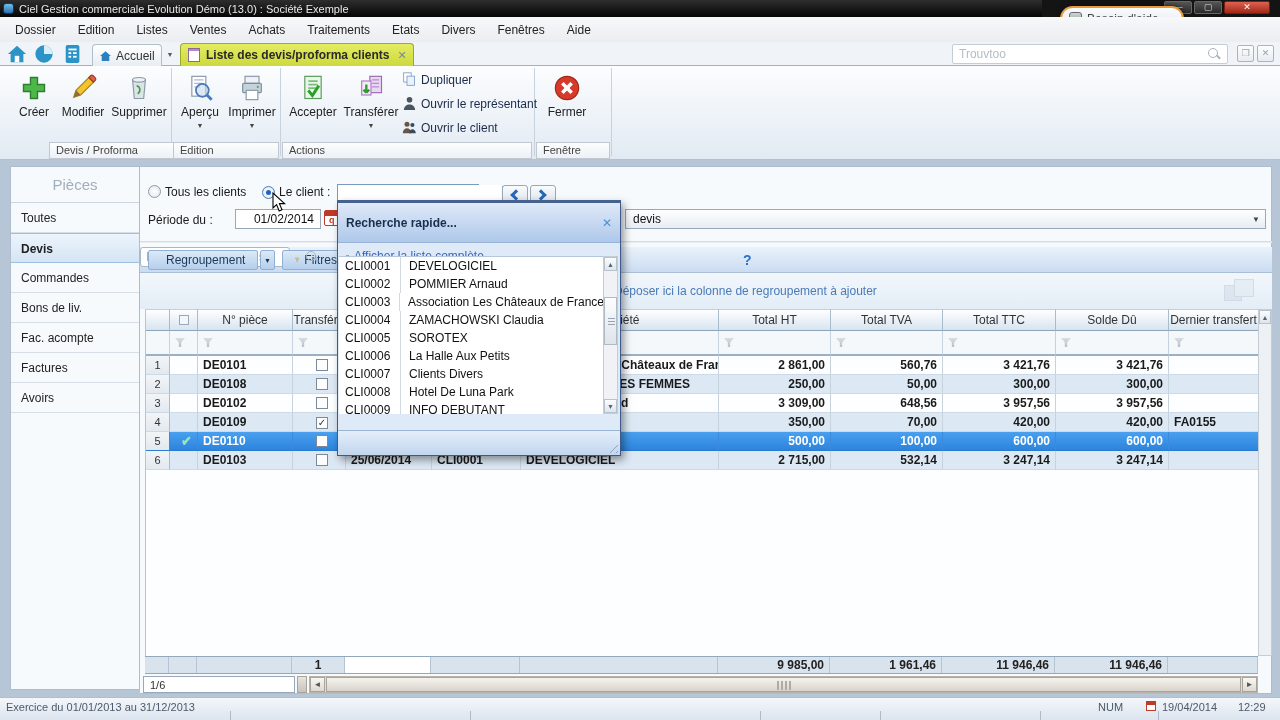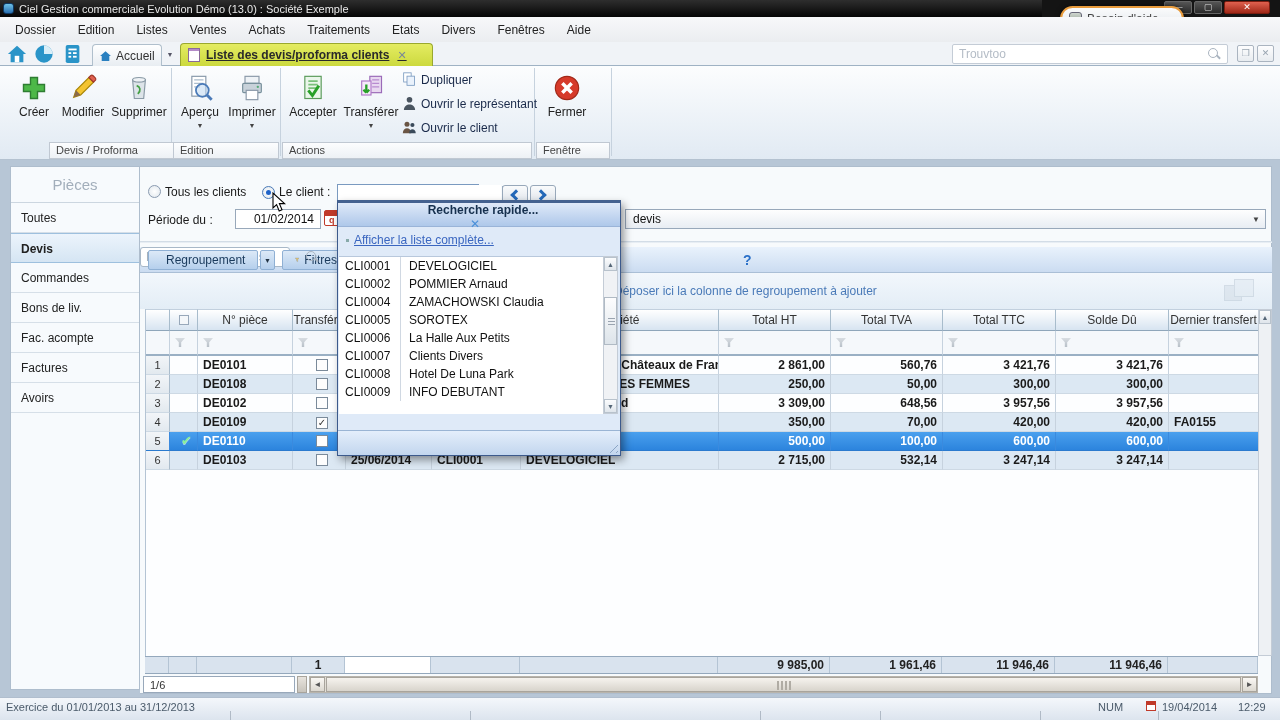--- a/index.html
+++ b/index.html
@@ -23,21 +23,21 @@
   
   .menubar { left:0; top:17px; width:1280px; height:25px; background:linear-gradient(#f7f8fa,#ebedf0); display:flex; align-items:center; padding-left:4px; }
   .menu-item { font-size:12px; color:#222; padding:3px 11px; }
 
   
   .tabrow { left:0; top:42px; width:1280px; height:24px; background:#f0f3f7; border-bottom:1px solid #9fb2c4; }
   .navic { top:44px; width:22px; height:20px; } .navic svg{ width:100%; height:100%; }
   .tab-home { left:92px; top:44px; width:70px; height:22px; background:linear-gradient(#fff,#e8edf2); border:1px solid #b0bfcc; border-bottom:none; border-radius:4px 4px 0 0; display:flex; align-items:center; font-size:12px; color:#333; }
   .tab-home svg{ width:13px; height:12px; margin:0 4px 0 6px; }
   .tab-home-dd { left:163px; top:46px; width:14px; height:18px; font-size:7px; color:#556; text-align:center; line-height:18px; }
-  .tab-active { left:180px; top:43px; width:253px; height:23px; background:linear-gradient(#e4ec62,#ccd93e); border:1px solid #9aa82e; border-bottom:none; border-radius:4px 4px 0 0; display:flex; align-items:center; font-size:12px; font-weight:bold; color:#2a2a2a;text-decoration:underline; }
+  .tab-active { left:180px; top:43px; width:234px; height:23px; background:linear-gradient(#e4ec62,#ccd93e); border:1px solid #9aa82e; border-bottom:none; border-radius:4px 4px 0 0; display:flex; align-items:center; font-size:12px; font-weight:bold; color:#2a2a2a; }
   .tab-doc { width:12px; height:14px; margin:0 6px 0 7px; background:#fff; border:1px solid #8a6a9a; box-shadow:inset 0 2px 0 #b48ac8; }
   .tab-x { margin-left:8px; color:#7a8898; font-size:11px; font-weight:normal; }
   .trouvtoo { left:952px; top:44px; width:276px; height:20px; background:#fff; border:1px solid #c4ccd6; border-radius:2px; display:flex; align-items:center; }
   .trouvtoo input { flex:1; border:none; outline:none; font-size:12px; color:#333; padding:0 6px; font-family:inherit; background:transparent; }
   .trouvtoo input::placeholder { color:#b4bcc6; }
   .lens { width:13px; height:13px; position:relative; margin-right:6px; }
   .lens::before { content:""; position:absolute; left:0; top:0; width:8px; height:8px; border:1.5px solid #aab4c0; border-radius:50%; }
   .lens::after { content:""; position:absolute; left:8px; top:8px; width:5px; height:1.5px; background:#aab4c0; transform:rotate(45deg); }
   .mini-sq { top:45px; width:17px; height:17px; border:1px solid #aab4c0; background:linear-gradient(#fdfdfe,#e8ecf0); border-radius:2px; color:#98a4b0; font-size:9px; text-align:center; line-height:15px; }
   .msq1 { left:1237px; } .msq2 { left:1257px; }
@@ -127,21 +127,21 @@
   .vs-btn { position:absolute; left:0; width:12px; height:14px; background:linear-gradient(#fbfcfd,#dfe5eb); border:1px solid #b8c2cc; font-size:7px; color:#567; text-align:center; line-height:13px; }
   .pager { left:3px; top:509px; width:152px; height:17px; background:#fff; border:1px solid #98a8ba; font-size:11px; color:#333; padding:2px 0 0 6px; }
   .hsplit { left:157px; top:509px; width:10px; height:17px; background:linear-gradient(#e8e4de,#c8c4bc); border:1px solid #a8a49c; }
   .hscroll { left:169px; top:509px; width:949px; height:17px; background:#e2ded6; border:1px solid #b8b4ac; }
   .hs-btn { position:absolute; top:0; width:15px; height:15px; background:linear-gradient(#faf8f4,#dcd8d0); border:1px solid #a8a49c; font-size:8px; color:#555; text-align:center; line-height:14px; }
   .hs-thumb { position:absolute; left:16px; top:0; width:915px; height:15px; background:linear-gradient(#f6f3ee,#d8d4cc); border:1px solid #a8a49c; }
   .hs-grip { position:absolute; left:50%; top:3px; width:14px; height:9px; margin-left:-7px; background:repeating-linear-gradient(90deg,#b0aca4 0 2px,transparent 2px 4px); }
 
   
   .popup { left:337px; top:200px; width:284px; height:256px; background:#dfeaf8; border:1px solid #3c5a8c; border-top:3px solid #44618f; box-shadow:3px 4px 8px rgba(0,0,0,.4); z-index:50; }
-  .pop-title { height:24px; background:linear-gradient(#dfe9f8,#aec8ea); display:flex; align-items:center; border-bottom:1px solid #9ab4d8;flex-direction:column; }
+  .pop-title { height:40px; background:linear-gradient(#dfe9f8,#aec8ea); display:flex; align-items:center; border-bottom:1px solid #9ab4d8; }
   .pop-title .t { font-size:12px; font-weight:bold; color:#16304e; margin-left:8px; flex:1; }
   .pop-title .x { color:#4a90d9; font-size:12px; font-weight:bold; margin-right:8px; }
   .pop-linkrow { height:26px; display:flex; align-items:center; }
   .pop-dot { width:3px; height:3px; background:#8aa; margin:0 5px 0 8px; }
   .pop-link { font-size:12px; color:#3a66c0; text-decoration:underline; }
   .pop-list { position:absolute; left:1px; top:53px; width:265px; height:158px; background:#fff; overflow:hidden; border-top:1px solid #b8c8dc; }
   .pop-row { display:flex; height:18px; font-size:12px; color:#111; }
   .pop-code { width:62px; padding-left:6px; line-height:18px; border-right:1px solid #d0d8e2; }
   .pop-name { padding-left:8px; line-height:18px; white-space:nowrap; }
   .pop-vs { position:absolute; right:2px; top:53px; width:15px; height:158px; background:#f0f2f5; border:1px solid #c4ccd6; }
@@ -584,20 +584,24 @@
     <div class="pop-list" id="pop-list">
         <div class="pop-row">
           <span class="pop-code">CLI0001</span>
           <span class="pop-name">DEVELOGICIEL</span>
         </div>
         <div class="pop-row">
           <span class="pop-code">CLI0002</span>
           <span class="pop-name">POMMIER Arnaud</span>
         </div>
         <div class="pop-row">
+          <span class="pop-code">CLI0003</span>
+          <span class="pop-name">Association Les Châteaux de France</span>
+        </div>
+        <div class="pop-row">
           <span class="pop-code">CLI0004</span>
           <span class="pop-name">ZAMACHOWSKI Claudia</span>
         </div>
         <div class="pop-row">
           <span class="pop-code">CLI0005</span>
           <span class="pop-name">SOROTEX</span>
         </div>
         <div class="pop-row">
           <span class="pop-code">CLI0006</span>
           <span class="pop-name">La Halle Aux Petits</span>

